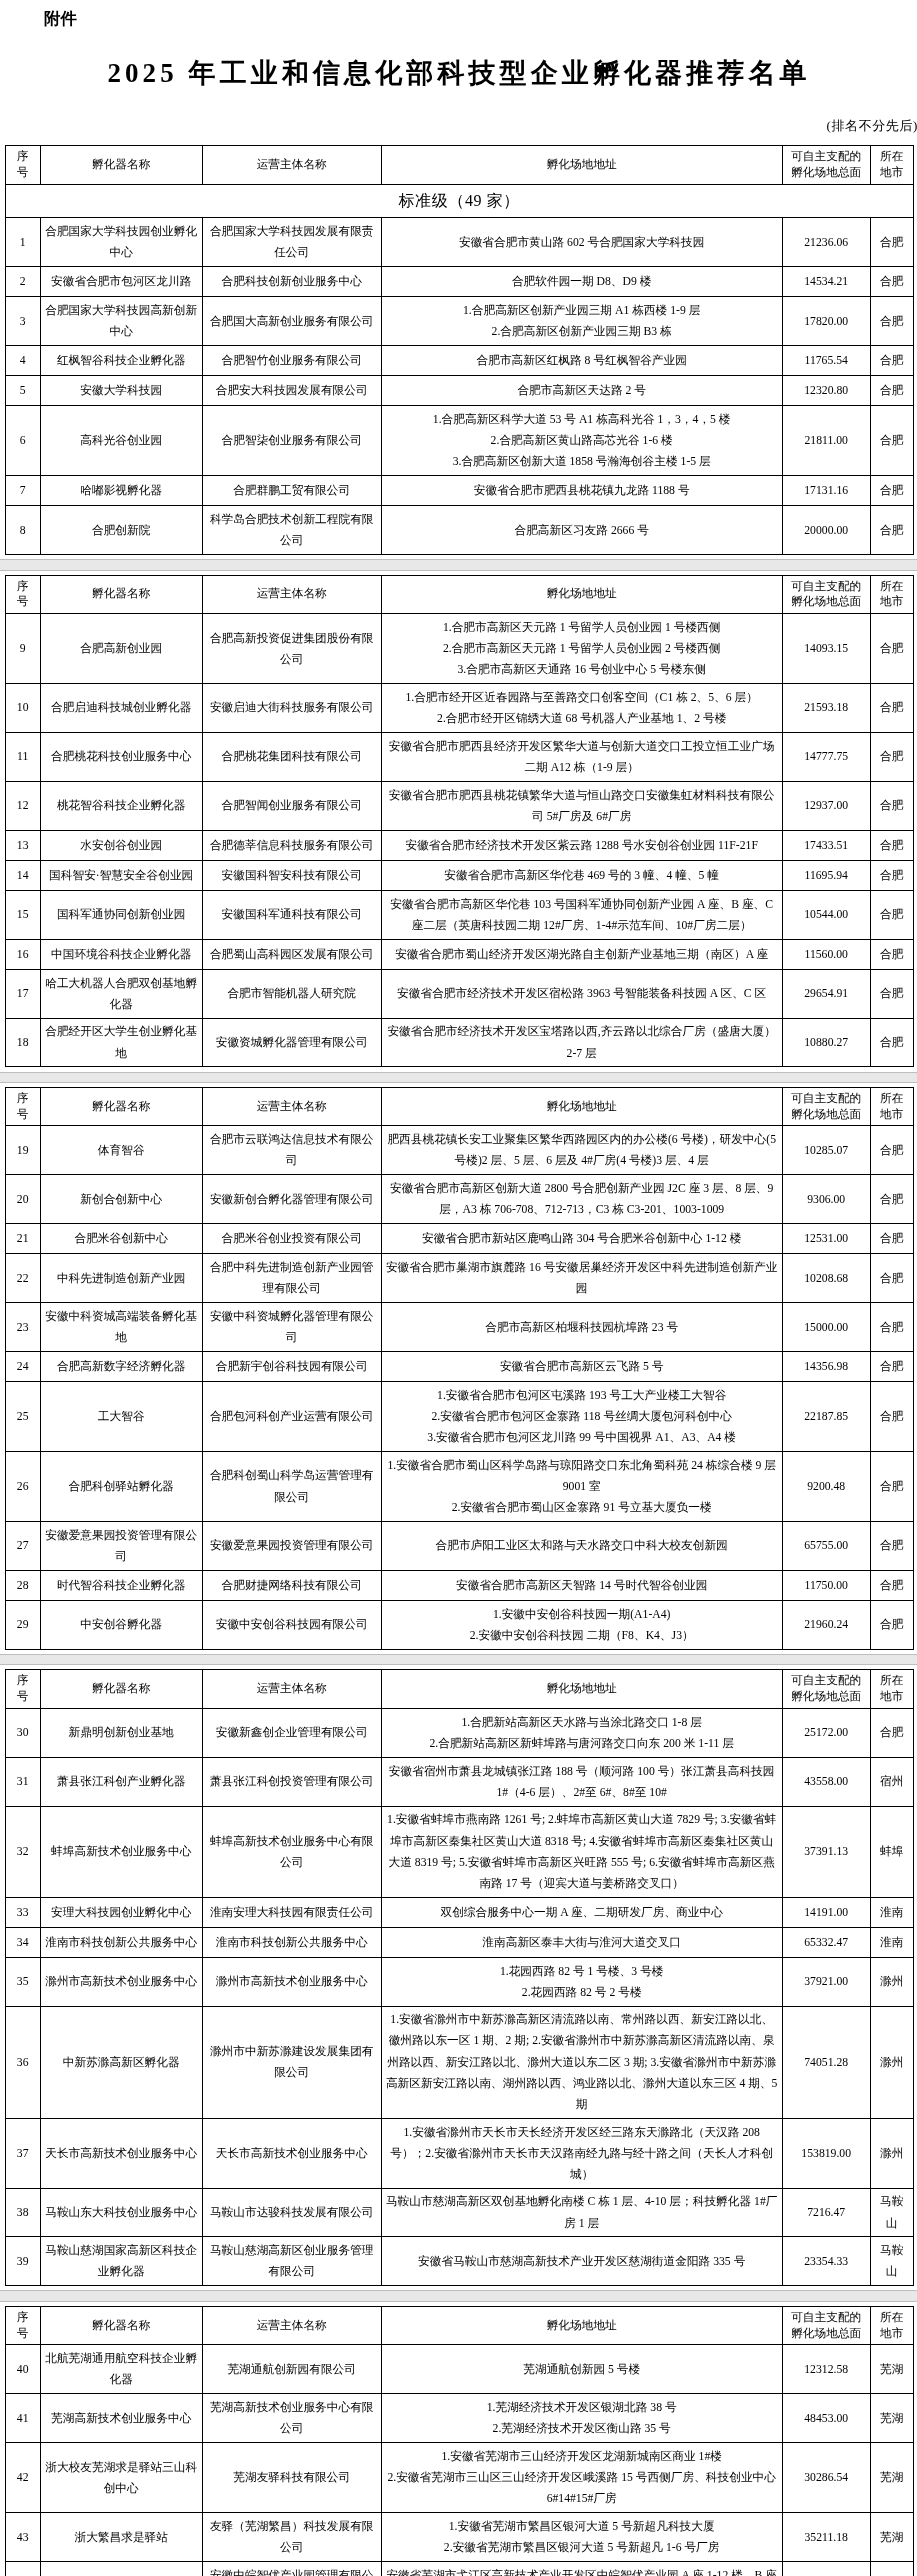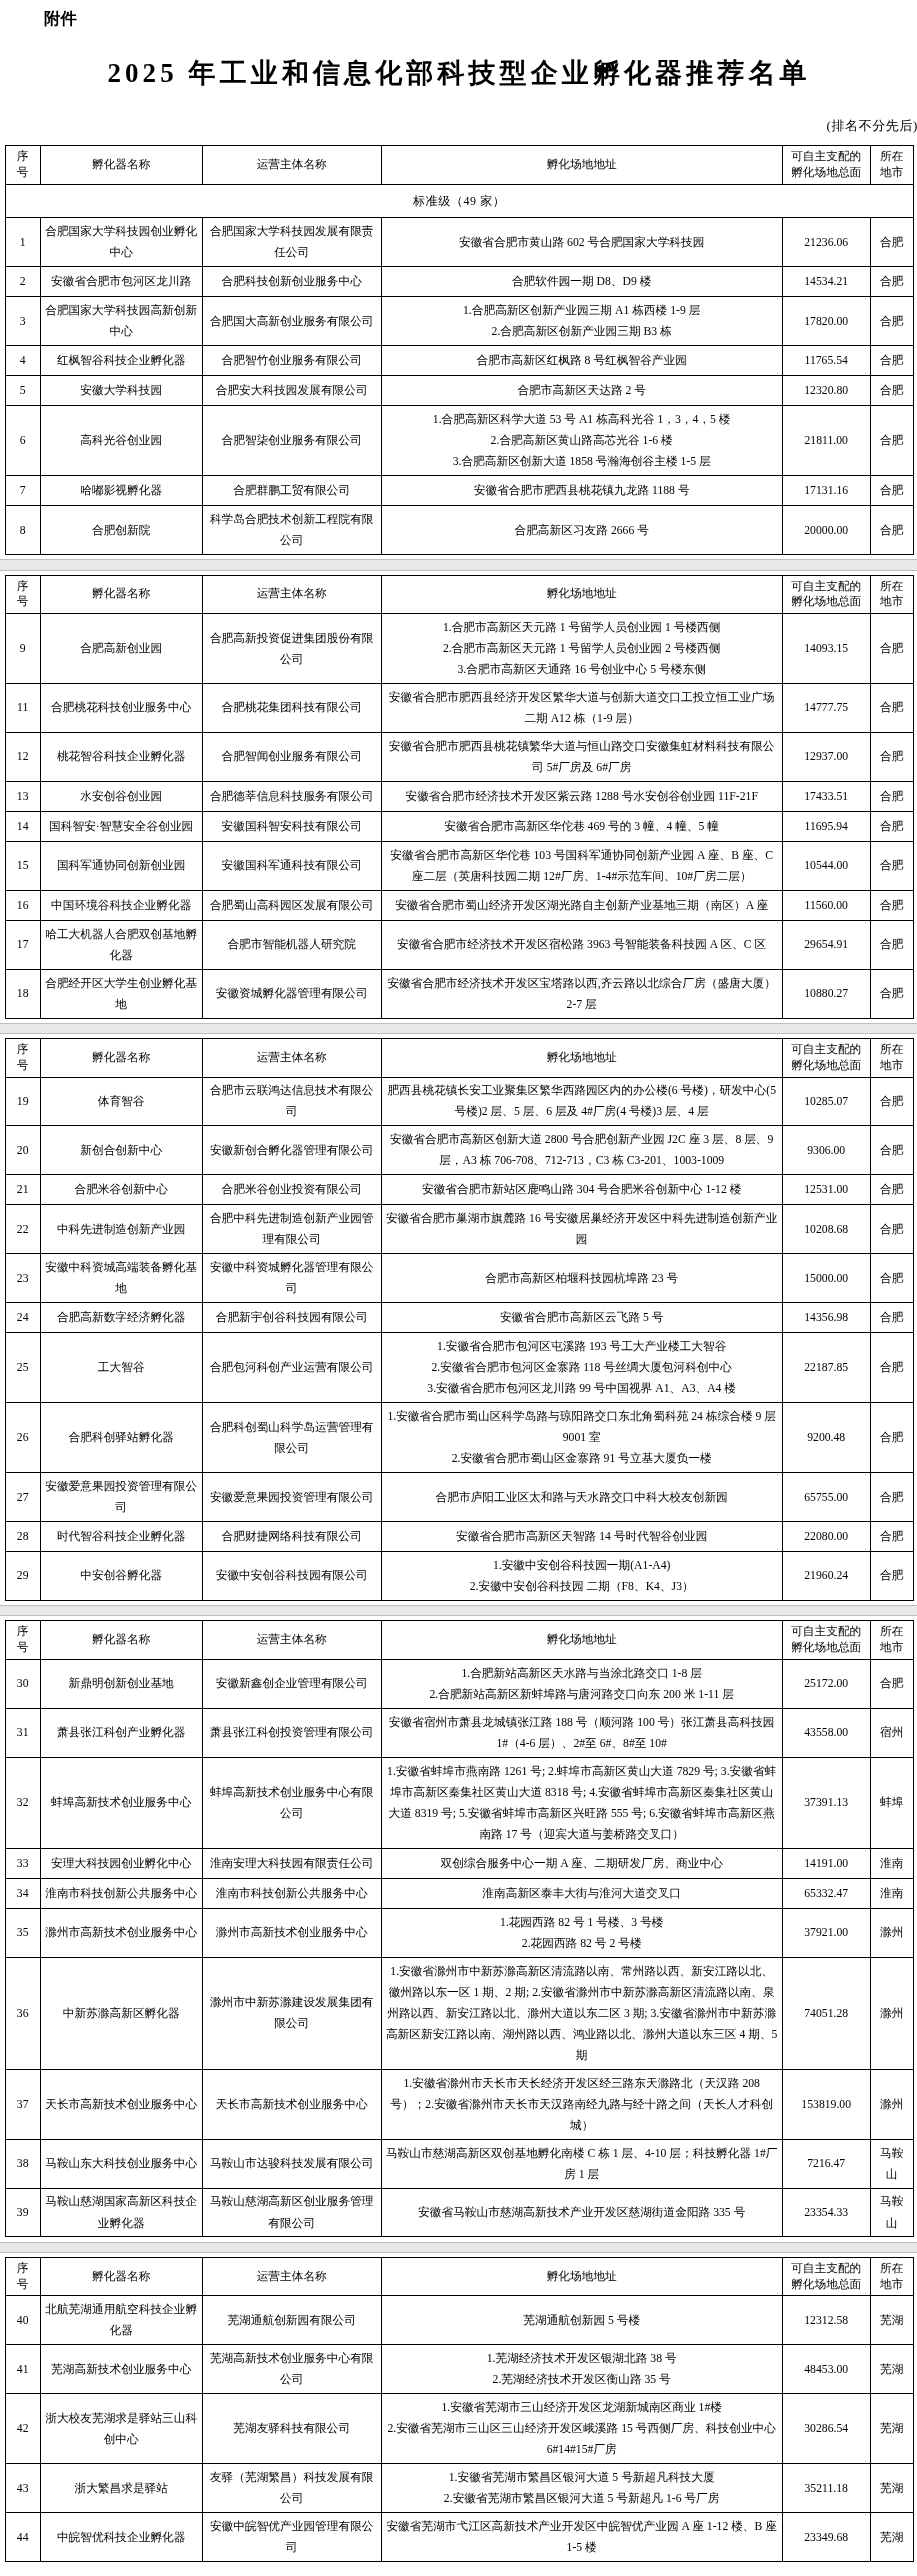--- a/index.html
+++ b/index.html
@@ -48,21 +48,21 @@
     word-break:break-all;
   }
   .header-row th{
     height:28px;
     white-space:pre-line;
     line-height:1.35;
     border-bottom-width:1.2px;
   }
   .section-row td{
     height:27px;
-    font-size:12px;
+    font-size:16px;
     letter-spacing:0.6px;
   }
   .data-row{height:30px;}
   .data-row td{line-height:1.8;}
   .cell-address{
     text-align:left;
     white-space:pre-line;
     padding-left:5.8px;
   }
   .col-no{width:35px;}
@@ -209,20 +209,29 @@
     <td class="col-no">9</td>
     <td class="col-name">合肥高新创业园</td>
     <td class="col-operator">合肥高新投资促进集团股份有限公司</td>
     <td class="col-address cell-address">1.合肥市高新区天元路 1 号留学人员创业园 1 号楼西侧
 2.合肥市高新区天元路 1 号留学人员创业园 2 号楼西侧
 3.合肥市高新区天通路 16 号创业中心 5 号楼东侧</td>
     <td class="col-area">14093.15</td>
     <td class="col-city">合肥</td>
   </tr>
             <tr class="data-row">
+    <td class="col-no">10</td>
+    <td class="col-name">合肥启迪科技城创业孵化器</td>
+    <td class="col-operator">安徽启迪大街科技服务有限公司</td>
+    <td class="col-address cell-address">1.合肥市经开区近春园路与至善路交口创客空间（C1 栋 2、5、6 层）
+2.合肥市经开区锦绣大道 68 号机器人产业基地 1、2 号楼</td>
+    <td class="col-area">21593.18</td>
+    <td class="col-city">合肥</td>
+  </tr>
+            <tr class="data-row">
     <td class="col-no">11</td>
     <td class="col-name">合肥桃花科技创业服务中心</td>
     <td class="col-operator">合肥桃花集团科技有限公司</td>
     <td class="col-address cell-address">安徽省合肥市肥西县经济开发区繁华大道与创新大道交口工投立恒工业广场二期 A12 栋（1-9 层）</td>
     <td class="col-area">14777.75</td>
     <td class="col-city">合肥</td>
   </tr>
             <tr class="data-row">
     <td class="col-no">12</td>
     <td class="col-name">桃花智谷科技企业孵化器</td>
@@ -378,21 +387,21 @@
     <td class="col-operator">安徽爱意果园投资管理有限公司</td>
     <td class="col-address cell-address">合肥市庐阳工业区太和路与天水路交口中科大校友创新园</td>
     <td class="col-area">65755.00</td>
     <td class="col-city">合肥</td>
   </tr>
             <tr class="data-row">
     <td class="col-no">28</td>
     <td class="col-name">时代智谷科技企业孵化器</td>
     <td class="col-operator">合肥财捷网络科技有限公司</td>
     <td class="col-address cell-address">安徽省合肥市高新区天智路 14 号时代智谷创业园</td>
-    <td class="col-area">22080.00</td>
+    <td class="col-area">11750.00</td>
     <td class="col-city">合肥</td>
   </tr>
             <tr class="data-row">
     <td class="col-no">29</td>
     <td class="col-name">中安创谷孵化器</td>
     <td class="col-operator">安徽中安创谷科技园有限公司</td>
     <td class="col-address cell-address">1.安徽中安创谷科技园一期(A1-A4)
 2.安徽中安创谷科技园 二期（F8、K4、J3）</td>
     <td class="col-area">21960.24</td>
     <td class="col-city">合肥</td>

